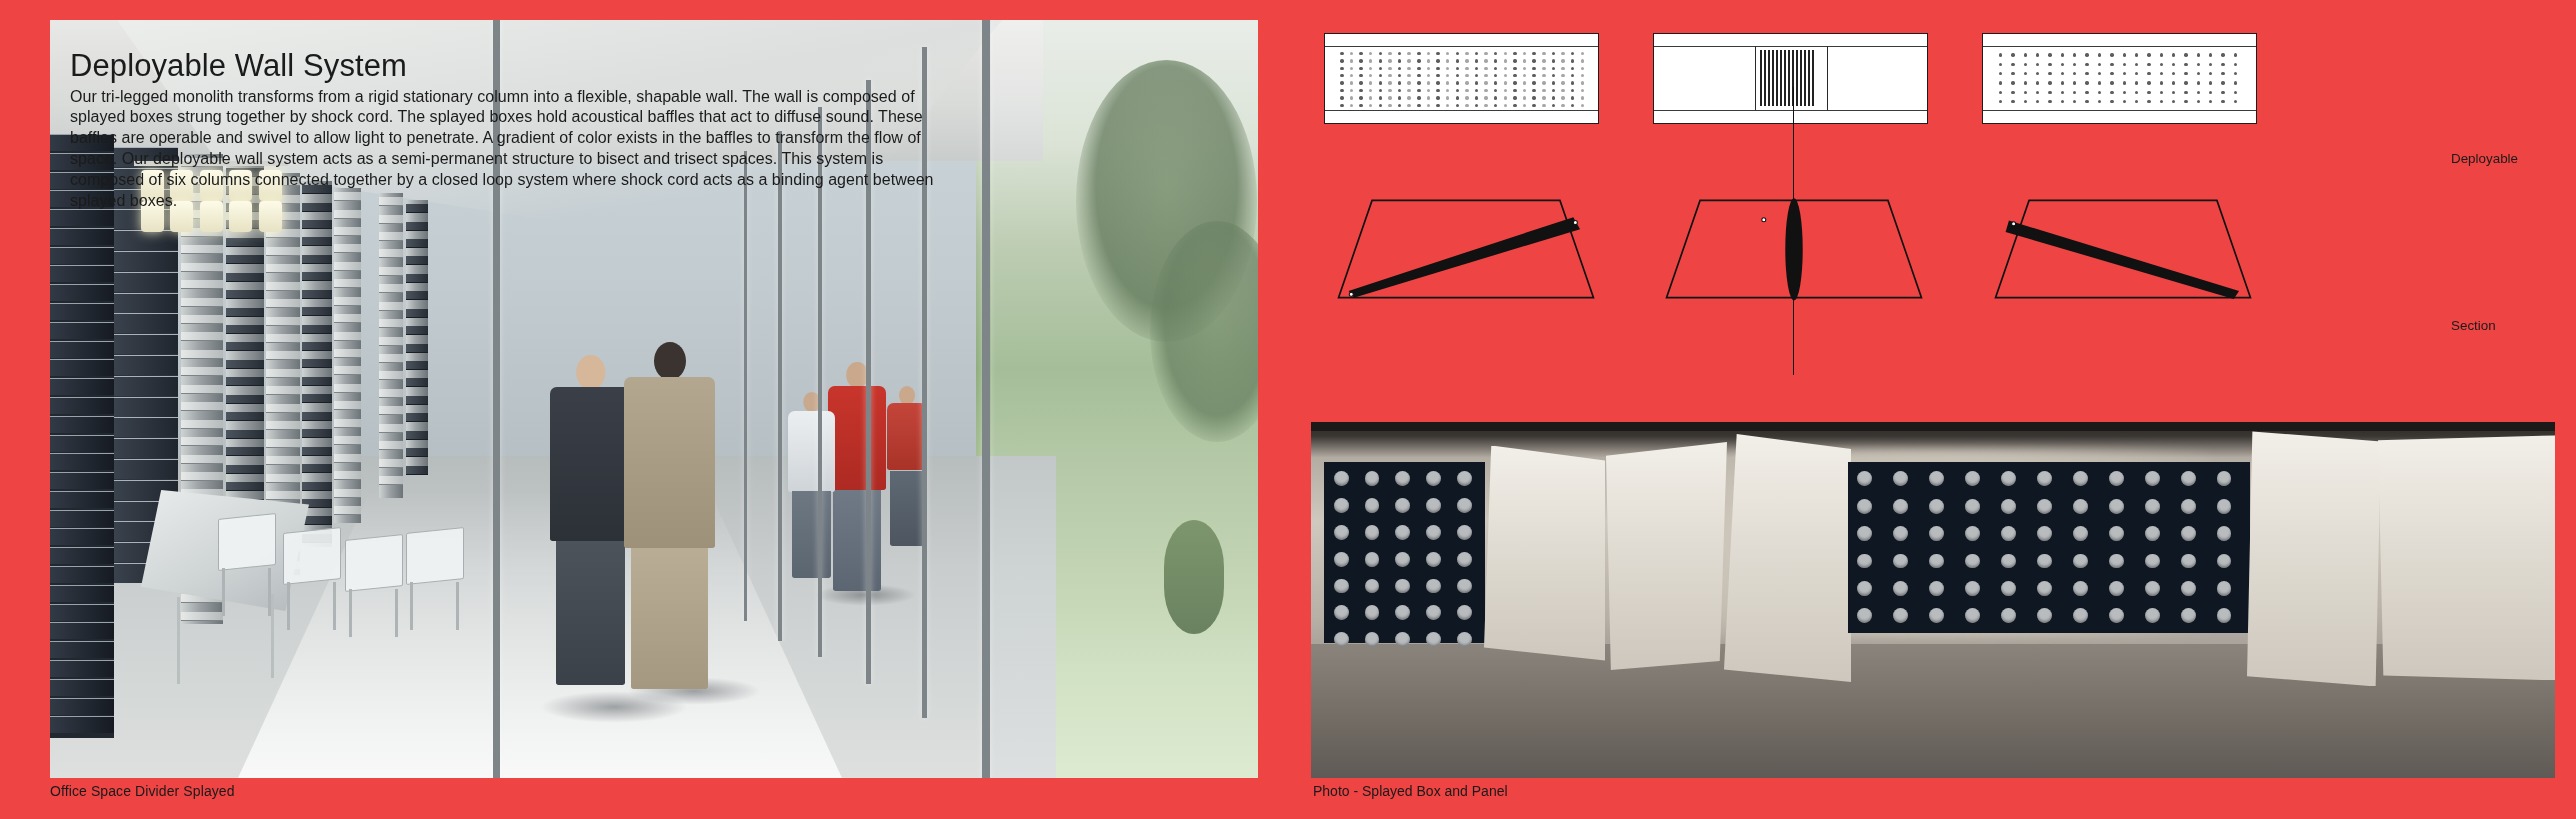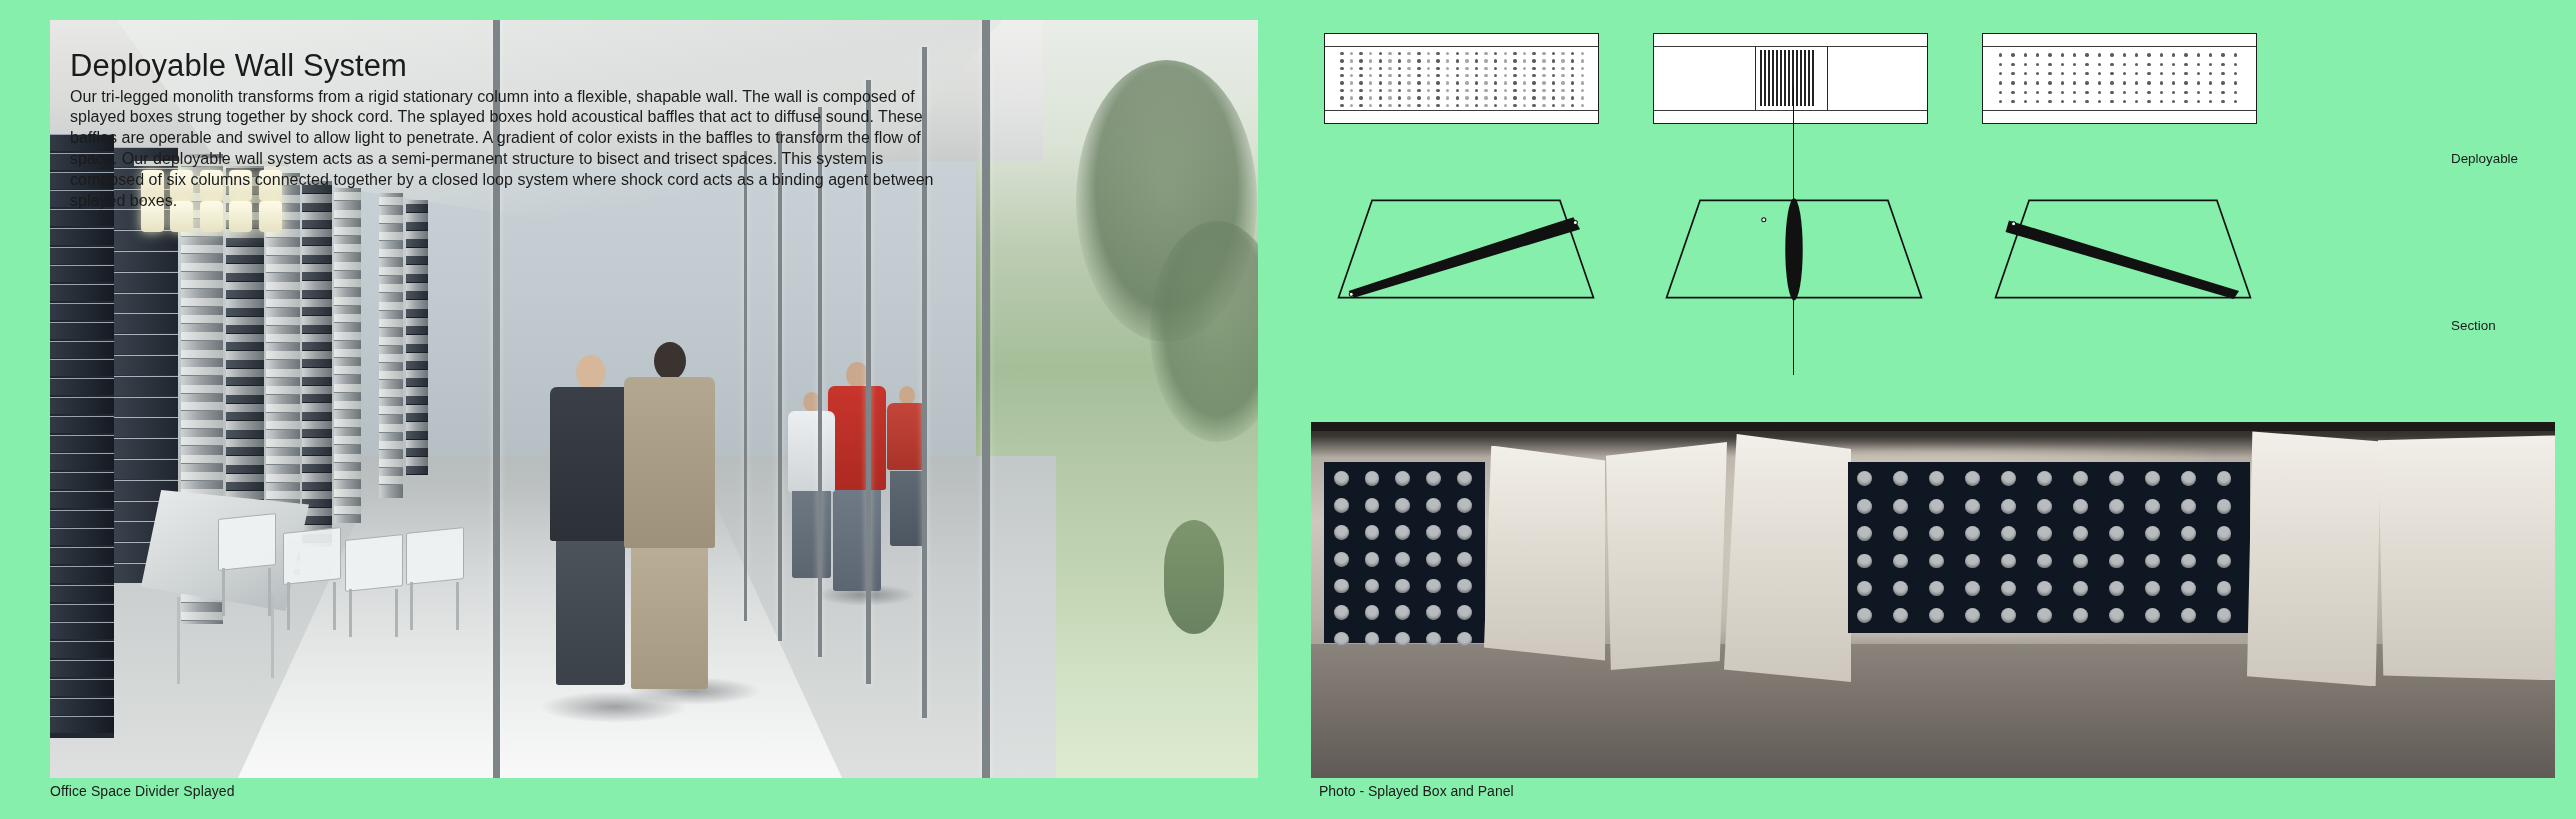--- a/index.html
+++ b/index.html
@@ -5,21 +5,21 @@
   * { box-sizing: border-box; }
   html, body {
     margin: 0; padding: 0;
     background: #ffffff;
     font-family: "Liberation Sans", sans-serif;
   }
   .page {
     position: relative;
     width: 2576px;
     height: 820px;
-    background: #86efac;
+    background: #ef4444;
     overflow: hidden;
   }
 
   
   .left-panel {
     position: absolute;
     left: 50px;
     top: 20px;
     width: 1208px;
     height: 778px;
@@ -316,21 +316,21 @@
     border-radius: 50%;
     background: #b9bcbf;
     box-shadow: inset 0 -2px 2.7px rgba(0,0,0,.35);
   }
   .photo-topbar {
     position: absolute; left: 0; top: 0; width: 100%; height: 9.4px;
     background: #1c1a18;
   }
   .photo-caption {
     position: absolute;
-    left: 8px;
+    left: 2px;
     top: 763px;
     font-size: 14px;
     color: #1a1a1a;
   }
 </style>
 </head>
 <body>
 
 <div class="page">
 

